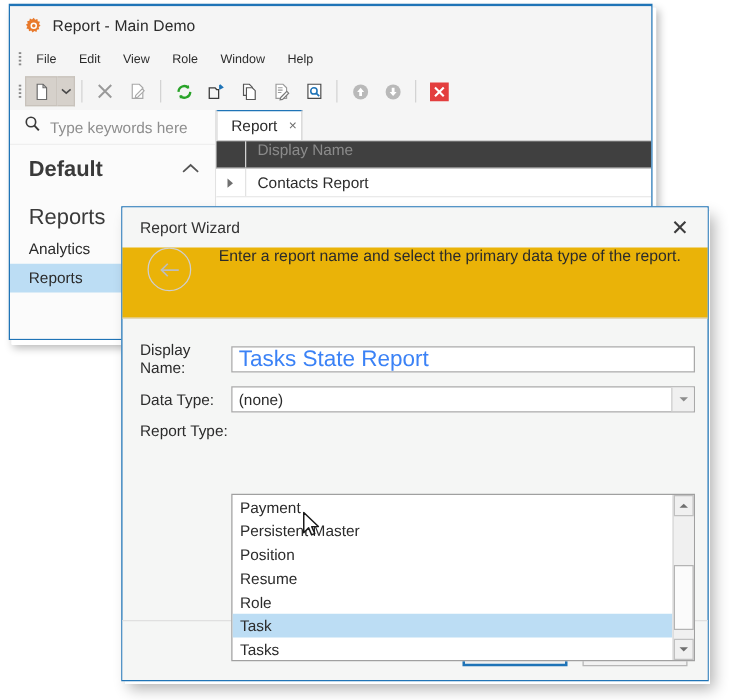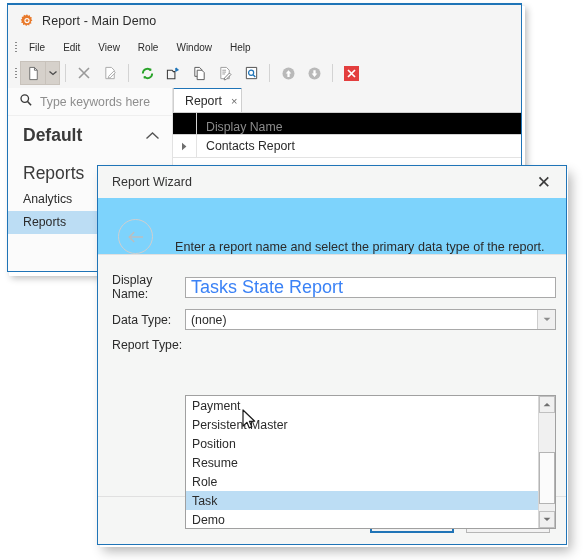--- a/index.html
+++ b/index.html
@@ -225,24 +225,24 @@
     cursor: default;
   }
   .doc-tab .tab-close {
     margin-left: 9px;
     font-size: 11px;
     color: #6b6b6b;
     cursor: default;
   }
   #grid-header {
     height: 22px;
-    background: #000000;
+    background: #404040;
     border-bottom: 1px solid #d2d2d2;
     display: flex;
-    align-items: flex-end;
+    align-items: flex-start;
     box-sizing: border-box;
   }
   #grid-indicator-col {
     width: 24px;
     height: 100%;
     border-right: 1px solid #d2d2d2;
     flex: 0 0 auto;
     box-sizing: border-box;
   }
   #grid-header-label {
@@ -307,22 +307,22 @@
   #dlg-close {
     font-size: 17px;
     color: #3c3c3c;
     line-height: 1;
     cursor: default;
     padding: 0 2px;
   }
   #dlg-header {
     height: 57px;
     display: flex;
-    align-items: flex-end;
-    background: #7dd3fc;
+    align-items: flex-start;
+    background: #eab308;
     border-bottom: 1px solid #e0e0e0;
     box-sizing: border-box;
   }
   #back-btn {
     width: 33px; height: 33px;
     border-radius: 50%;
     border: 1.4px solid #cfcfcf;
     margin-left: 20px;
     flex: 0 0 auto;
     display: flex; align-items: center; justify-content: center;
@@ -715,21 +715,21 @@
       </div>
 
       <div id="dropdown">
         <div id="dd-list">
           <div class="dd-item">Payment</div>
           <div class="dd-item">Persistent Master</div>
           <div class="dd-item">Position</div>
           <div class="dd-item">Resume</div>
           <div class="dd-item">Role</div>
           <div class="dd-item highlighted">Task</div>
-          <div class="dd-item">Demo</div>
+          <div class="dd-item">Tasks</div>
         </div>
         <div id="dd-scrollbar">
           <div class="sb-arrow">
             <svg width="8" height="5" viewBox="0 0 8 5">
                 <path d="M0.6 4.2L4 0.9l3.4 3.3z" fill="#6f6f6f"></path>
               </svg>
           </div>
           <div class="sb-track">
             <div id="sb-thumb"></div>
           </div>

